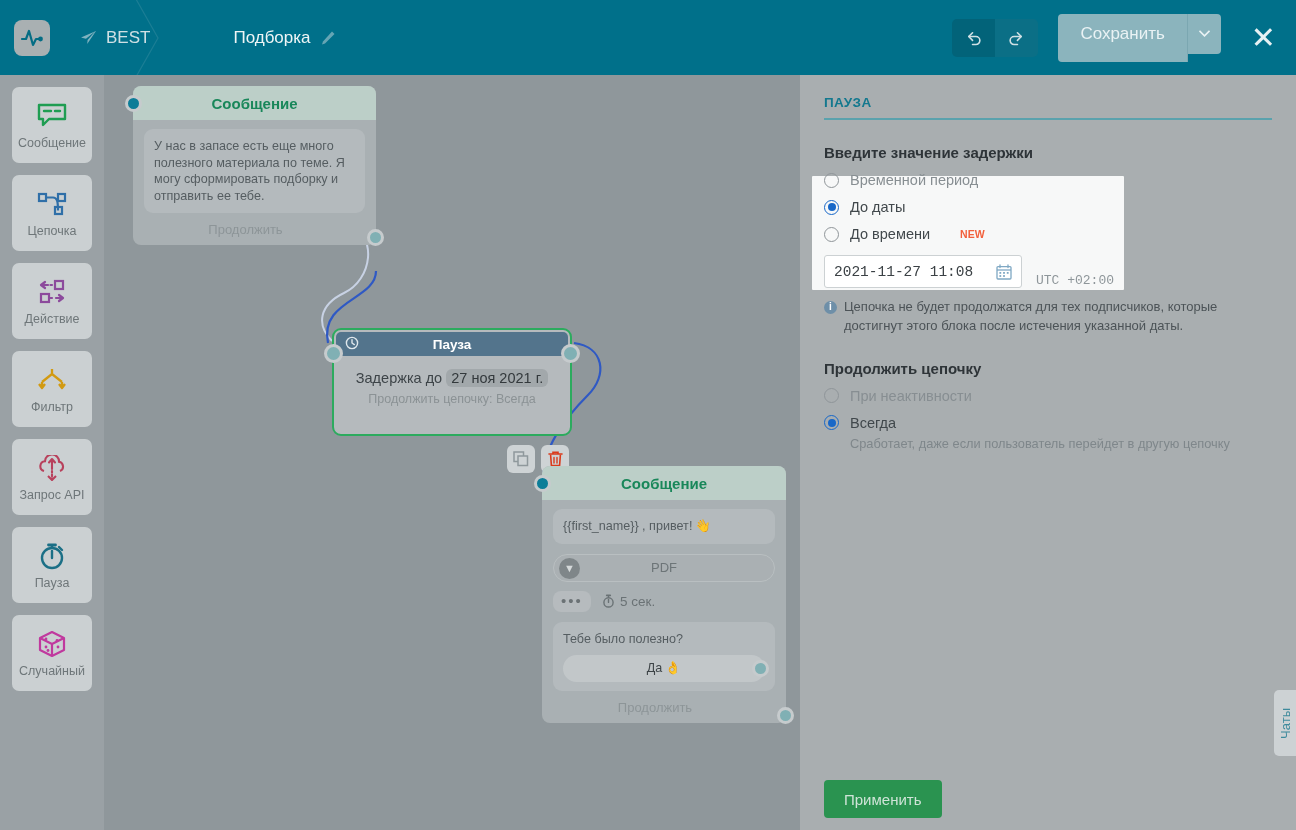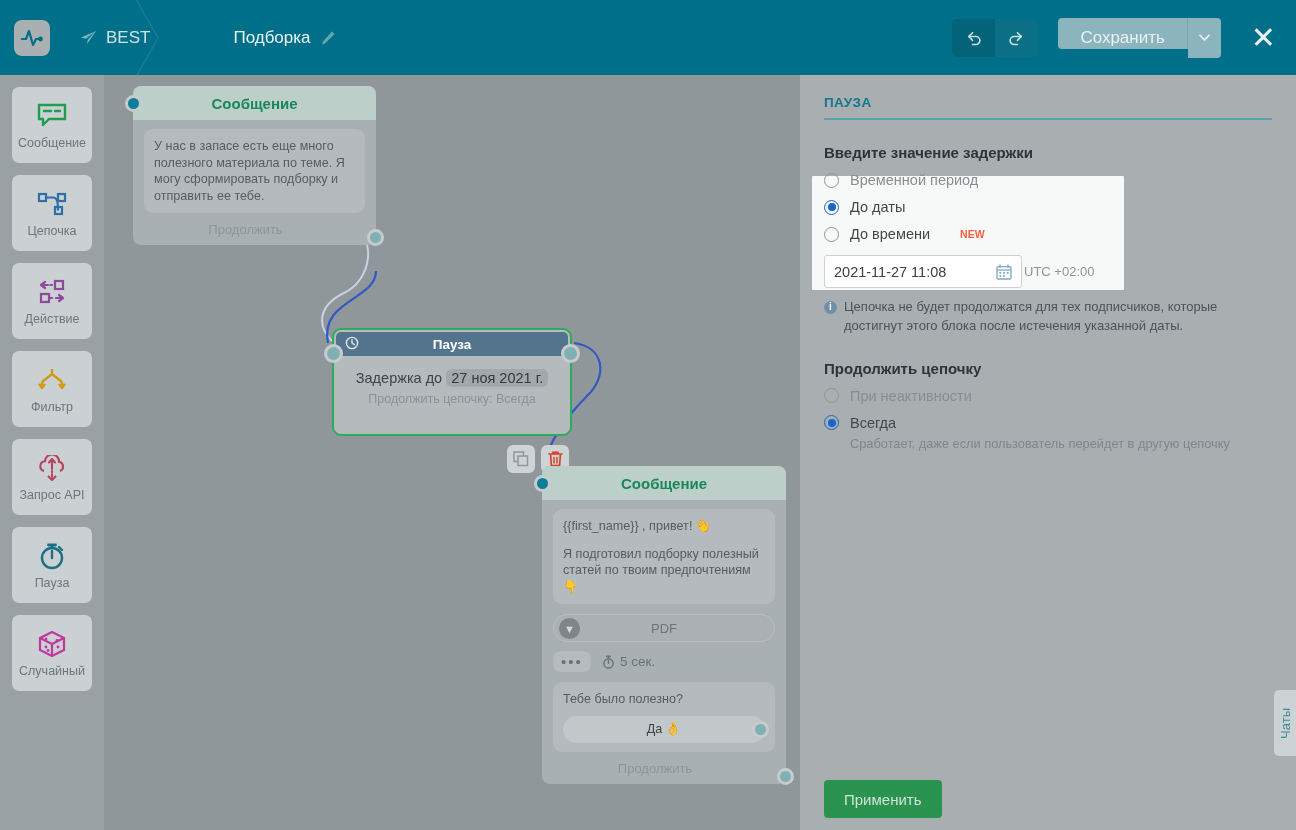--- a/index.html
+++ b/index.html
@@ -46,21 +46,21 @@
   .undo-btn, .redo-btn {
     width: 43px; height: 38px;
     display: flex; align-items: center; justify-content: center;
     color: #cfe0e4; cursor: pointer;
   }
   .undo-btn { background: #026379; }
   .redo-btn { background: #0b6f86; }
   .save-group { display: flex; margin-right: 26px; }
   .save-btn {
     background: #8bb4bd; color: #e9f2f4; font-size: 17px;
-    padding: 0 22px; height: 31px; line-height: 40px;
+    padding: 0 22px; height: 48px; line-height: 40px;
     border-radius: 4px 0 0 4px; cursor: pointer;
     border-right: 1px solid #7ba7b1;
   }
   .save-caret {
     background: #8bb4bd; width: 33px; height: 40px;
     border-radius: 0 4px 4px 0; cursor: pointer;
     display: flex; align-items: center; justify-content: center;
     color: #e9f2f4; font-size: 10px;
   }
   .close-x {
@@ -201,21 +201,21 @@
   }
   .radio-label { font-size: 14.5px; color: #41484c; }
   .radio-label.dim { color: #878e92; }
   .badge-new { color: #f2603c; font-size: 10.5px; vertical-align: super; margin-left: 19px; font-weight: 600;}
 
   .highlight {
     position: absolute; left: 12px; top: 101px;
     width: 312px; height: 114px; background: #f7f8f8;
     border-radius: 1px;
   }
-  .date-row { display: flex; align-items: center; gap: 2px; margin-top: 13px; }
+  .date-row { display: flex; align-items: flex-end; gap: 14px; margin-top: 13px; font-family: Liberation Mono, monospace; }
   .date-input {
     width: 198px; height: 33px; background: #fff;
     border: 1px solid #ccd1d3; border-radius: 3px;
     display: flex; align-items: center; padding: 0 9px;
     font-size: 14.5px; color: #3b4145; justify-content: space-between;
     cursor: text;
   }
   .utc { font-size: 13px; color: #8e969a; }
   .info-row {
     display: flex; gap: 7px; margin-top: 10px;
@@ -451,21 +451,20 @@
   </div>
 
   <div class="node msg-node" style="left:438px; top:391px; width:244px;">
     <div class="msg-head">
       <span>Сообщение</span>
     </div>
     <div class="port" style="left:-8px; top:9px;"></div>
 
     <div class="bubble">
       <p>{{first_name}} , привет! 👋</p>
-      <p>Я подготовил подборку полезный статей по твоим предпочтениям 👇</p>
     </div>
 
     <div class="pdf-row">
       <div class="pdf-circle">▼</div>
       <div class="pdf-label">PDF</div>
     </div>
 
     <div class="typing-row">
       <div class="dots">•••</div>
       <div class="typing-text">

